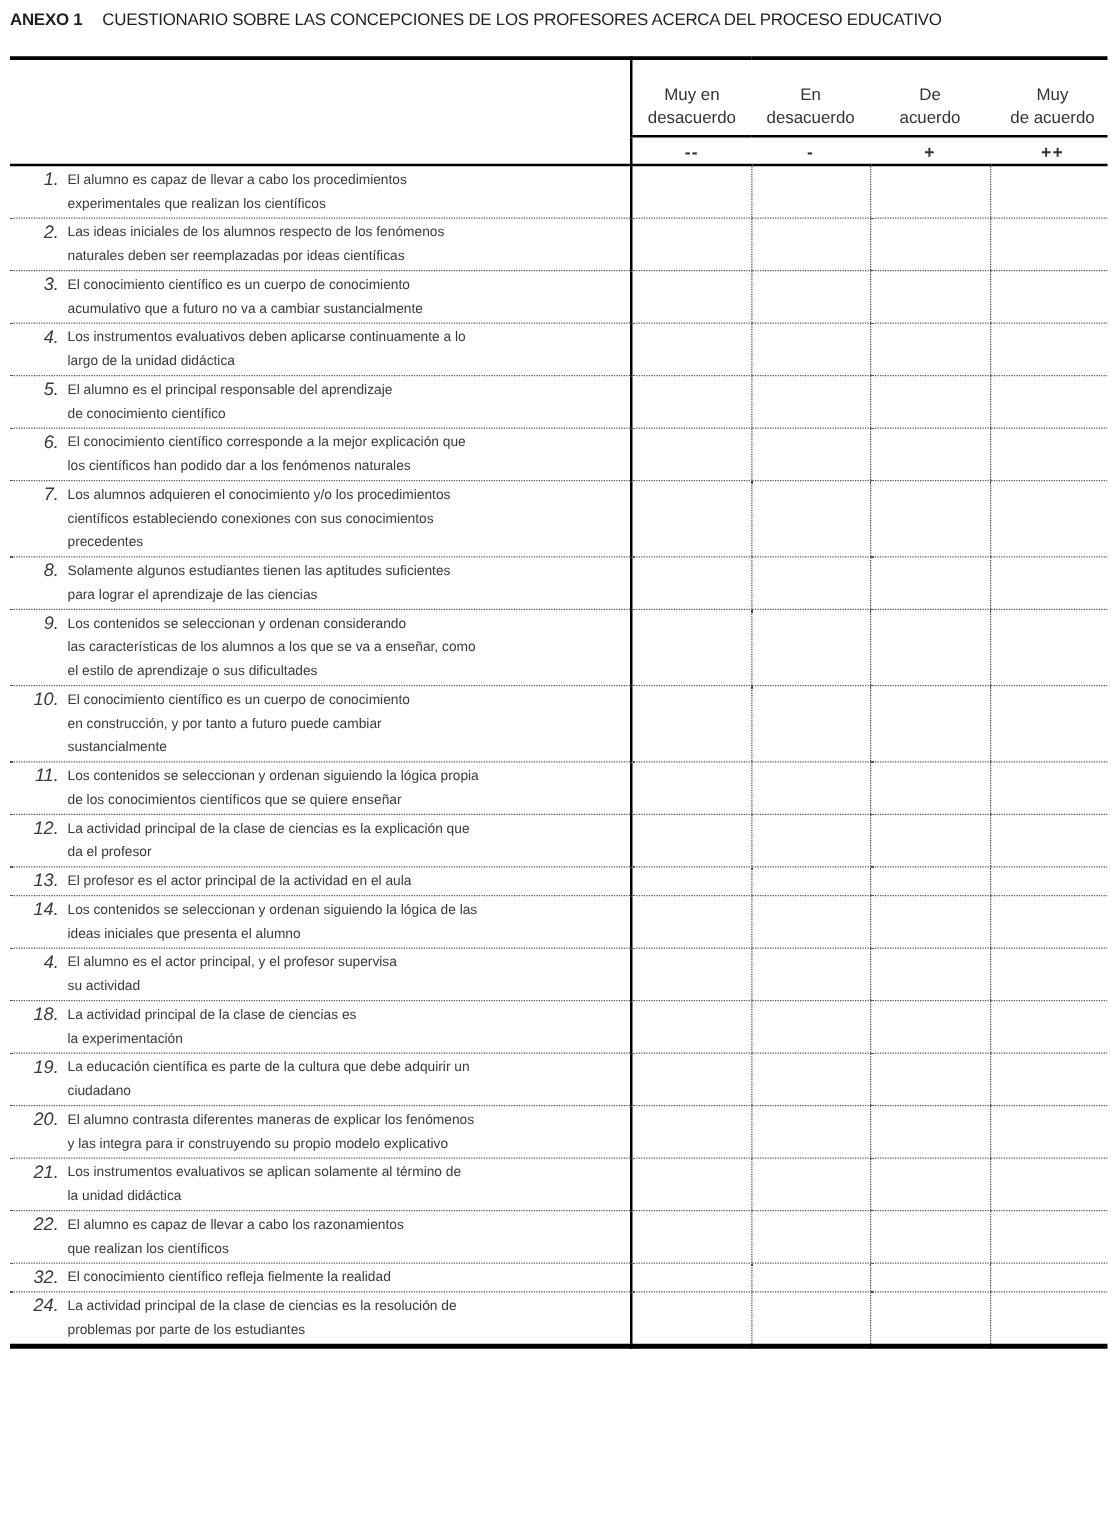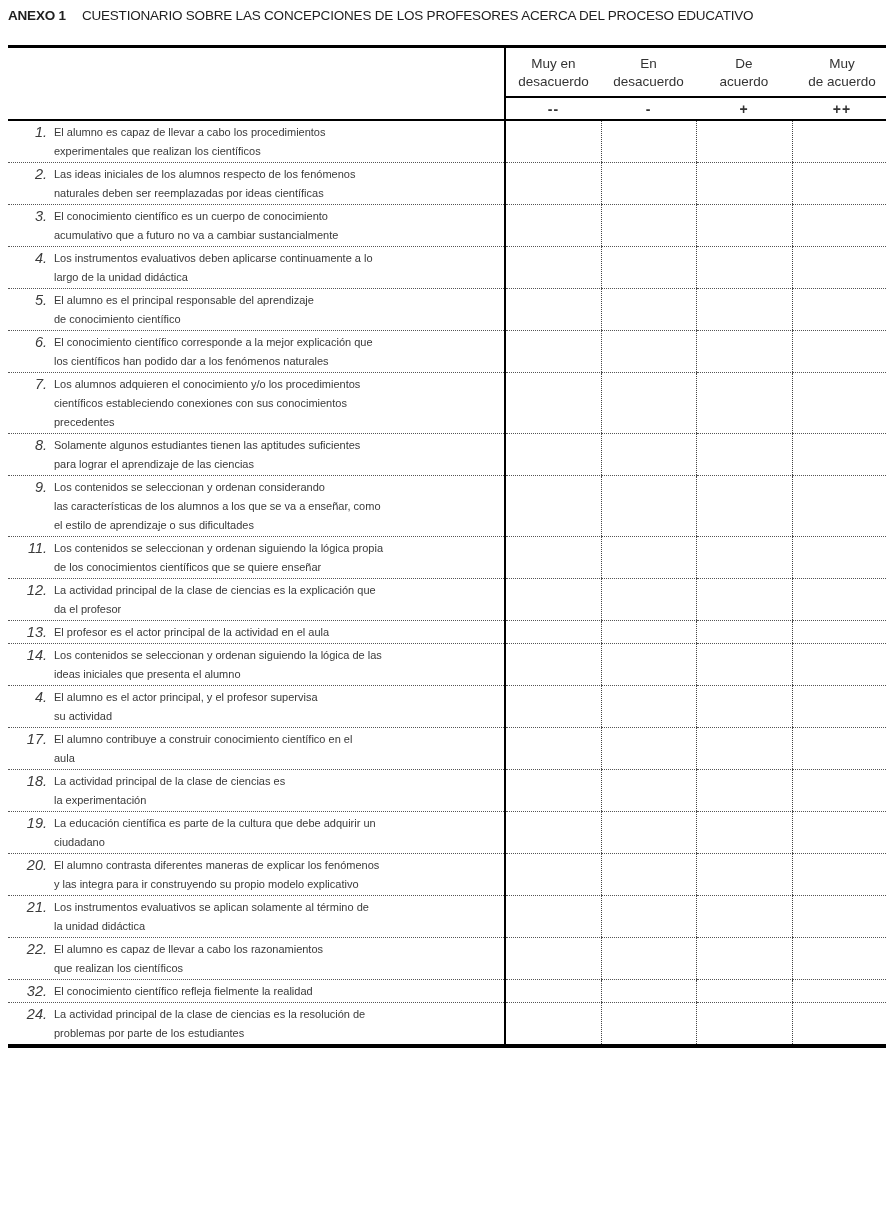--- a/index.html
+++ b/index.html
@@ -41,21 +41,21 @@
   col.c-a2 { width: 95px; }
   col.c-a3 { width: 96px; }
   col.c-a4 { width: 100px; }
 
   
   thead td.h {
     font-size: 13.5px;
     line-height: 18px;
     text-align: center;
     vertical-align: middle;
-    padding: 7px 2px 5px 2px;
+    padding: 19px 2px 5px 2px;
     border-bottom: 2px solid #000;
     white-space: pre-line;
     color: #333;
   }
   thead td.h-blank {
     border-bottom: none;
     border-right: 2px solid #000;
   }
   
   thead td.s {
@@ -266,20 +266,34 @@
 las características de los alumnos a los que se va a enseñar, como
 el estilo de aprendizaje o sus dificultades</span>
         </div>
       </td>
       <td class="a a1"></td>
       <td class="a"></td>
       <td class="a"></td>
       <td class="a"></td>
     </tr>
 
+    <tr>
+      <td class="q">
+        <div class="qrow">
+          <span class="num">10.</span>
+          <span class="txt">El conocimiento científico es un cuerpo de conocimiento
+en construcción, y por tanto a futuro puede cambiar
+sustancialmente</span>
+        </div>
+      </td>
+      <td class="a a1"></td>
+      <td class="a"></td>
+      <td class="a"></td>
+      <td class="a"></td>
+    </tr>
 
     <tr>
       <td class="q">
         <div class="qrow">
           <span class="num">11.</span>
           <span class="txt">Los contenidos se seleccionan y ordenan siguiendo la lógica propia
 de los conocimientos científicos que se quiere enseñar</span>
         </div>
       </td>
       <td class="a a1"></td>
@@ -337,33 +351,20 @@
           <span class="txt">El alumno es el actor principal, y el profesor supervisa
 su actividad</span>
         </div>
       </td>
       <td class="a a1"></td>
       <td class="a"></td>
       <td class="a"></td>
       <td class="a"></td>
     </tr>
 
-    <tr>
-      <td class="q">
-        <div class="qrow">
-          <span class="num">17.</span>
-          <span class="txt">El alumno contribuye a construir conocimiento científico en el
-aula</span>
-        </div>
-      </td>
-      <td class="a a1"></td>
-      <td class="a"></td>
-      <td class="a"></td>
-      <td class="a"></td>
-    </tr>
 
     <tr>
       <td class="q">
         <div class="qrow">
           <span class="num">18.</span>
           <span class="txt">La actividad principal de la clase de ciencias es
 la experimentación</span>
         </div>
       </td>
       <td class="a a1"></td>

